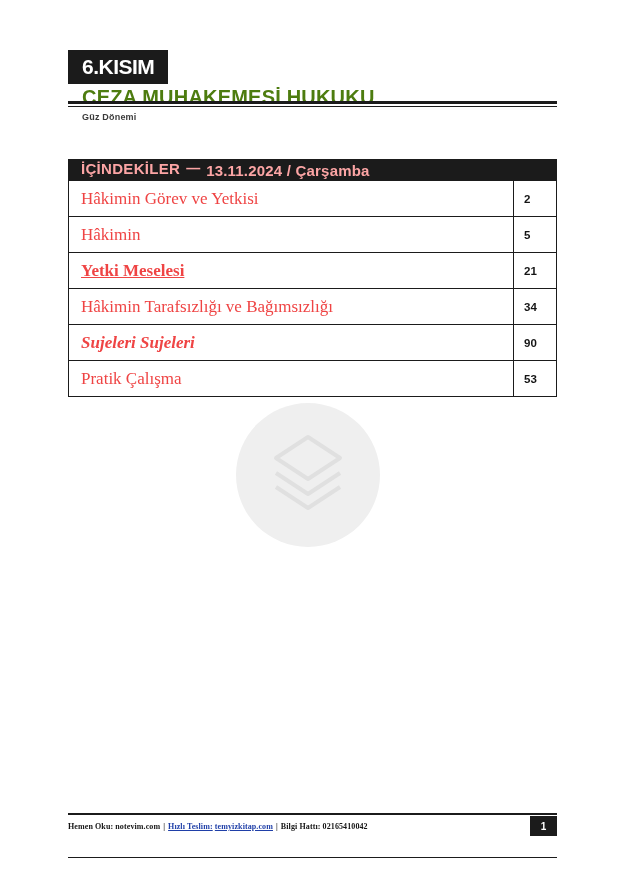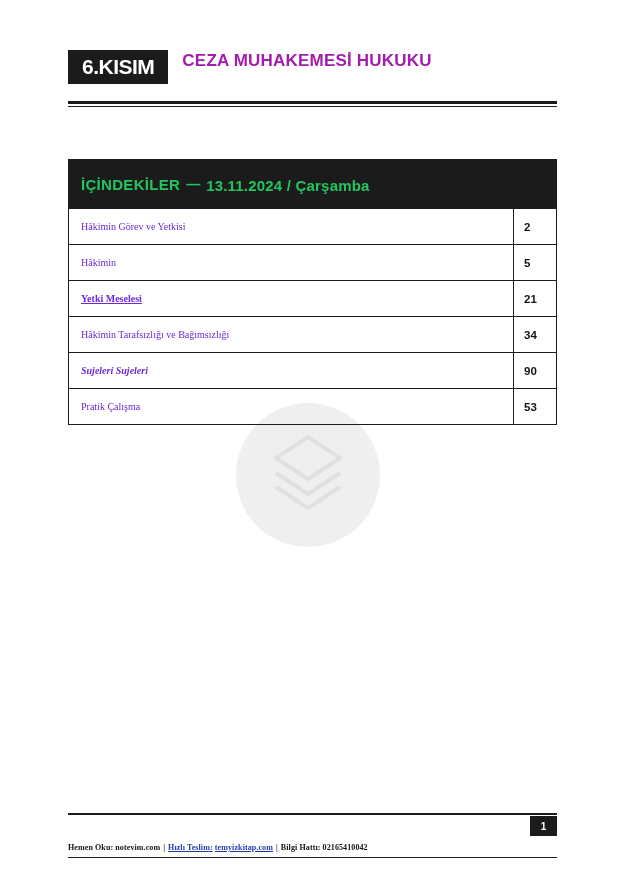--- a/index.html
+++ b/index.html
@@ -28,42 +28,43 @@
   .header {
     position: absolute;
     left: 68px;
     top: 50px;
     width: 489px;
     height: 52px;
   }
   .header-inner {
     display: flex;
     align-items: flex-start;
+    flex-direction: column;
   }
   .part-badge {
     background: #1b1b1b;
     color: #ffffff;
     font-family: "Liberation Sans", sans-serif;
     font-weight: bold;
     font-size: 21px;
     letter-spacing: -0.5px;
     padding: 6px 14px 7px 14px;
     line-height: 1;
     white-space: nowrap;
   }
   .header-texts {
     margin-left: 14px;
     padding-top: 2px;
   }
   .header-title {
     font-family: "Liberation Sans", sans-serif;
     font-weight: bold;
-    font-size: 17px;
+    font-size: 20px;
     letter-spacing: 0.2px;
-    color: #a21caf;
+    color: #4d7c0f;
     line-height: 1.1;
   }
   .header-sub {
     font-family: "Liberation Sans", sans-serif;
     font-weight: bold;
     font-size: 9px;
     color: #3a3a3a;
     margin-top: 4px;
     letter-spacing: 0.2px;
   }
@@ -90,24 +91,24 @@
     left: 68px;
     top: 159px;
     width: 489px;
     border: 1px solid #1b1b1b;
     box-sizing: border-box;
     background: rgba(255,255,255,0);
     z-index: 2;
   }
   .toc-head {
     background: #1b1b1b;
-    color: #22c55e;
-    height: 48px;
-    display: flex;
-    align-items: center;
+    color: #fca5a5;
+    height: 20px;
+    display: flex;
+    align-items: flex-start;
     padding-left: 12px;
     box-sizing: border-box;
   }
   .toc-head-title {
     font-family: "Liberation Sans", sans-serif;
     font-weight: bold;
     font-size: 15px;
     letter-spacing: 0.3px;
   }
   .toc-head-dash {
@@ -131,22 +132,22 @@
   }
   .toc-row:first-of-type {
     border-top: none;
   }
   .toc-label {
     flex: 1 1 auto;
     display: flex;
     align-items: center;
     padding-left: 12px;
     font-family: "Liberation Serif", serif;
-    font-size: 10px;
-    color: #6d28d9;
+    font-size: 17px;
+    color: #ef4444;
     box-sizing: border-box;
   }
   .toc-page {
     width: 43px;
     border-left: 1px solid #1b1b1b;
     display: flex;
     align-items: center;
     padding-left: 10px;
     font-family: "Liberation Sans", sans-serif;
     font-weight: bold;
@@ -188,21 +189,21 @@
     display: flex;
     align-items: center;
     justify-content: center;
     font-family: "Liberation Sans", sans-serif;
     font-weight: bold;
     font-size: 10px;
   }
   .footer-text {
     position: absolute;
     left: 68px;
-    top: 843px;
+    top: 822px;
     width: 489px;
     font-family: "Liberation Serif", serif;
     font-weight: bold;
     font-size: 8px;
     color: #141414;
     letter-spacing: 0.1px;
     white-space: nowrap;
   }
   .footer-link {
     color: #1f3fa8;
@@ -225,20 +226,21 @@
 </head>
 <body>
 
 <div class="page">
 
   <div class="header">
     <div class="header-inner">
       <div class="part-badge">6.KISIM</div>
       <div class="header-texts">
         <div class="header-title">CEZA MUHAKEMESİ HUKUKU</div>
+        <div class="header-sub">Güz Dönemi</div>
       </div>
     </div>
   </div>
   <div class="header-rule"></div>
   <div class="header-rule2"></div>
 
   <div class="watermark">
     <svg viewBox="0 0 144 144" width="144" height="144" aria-hidden="true">
       <circle cx="72" cy="72" r="72" fill="#efefef"></circle>
       <g fill="none" stroke="#e0e0e0" stroke-width="4" stroke-linejoin="round">

